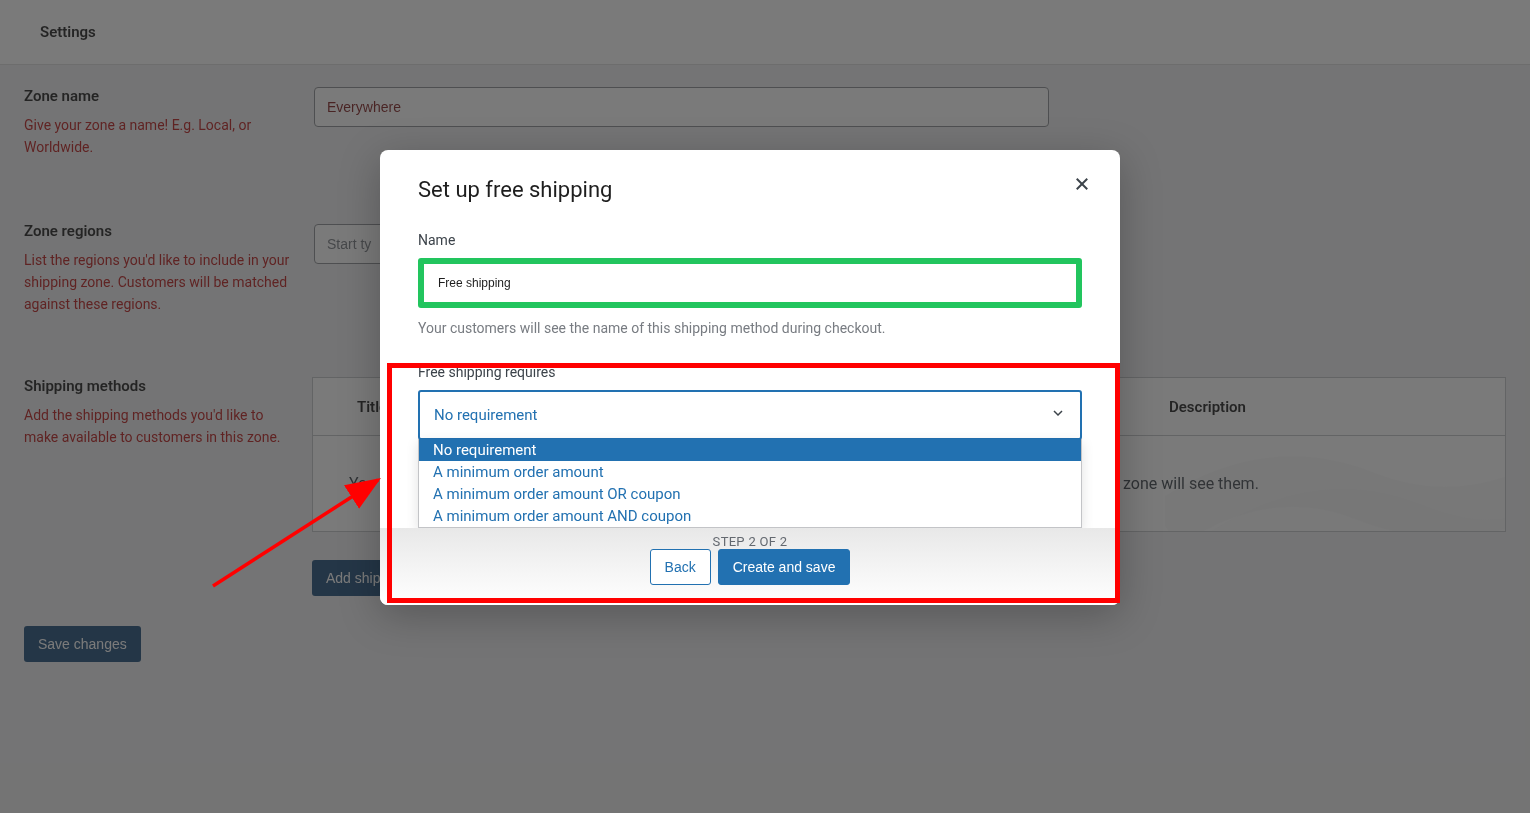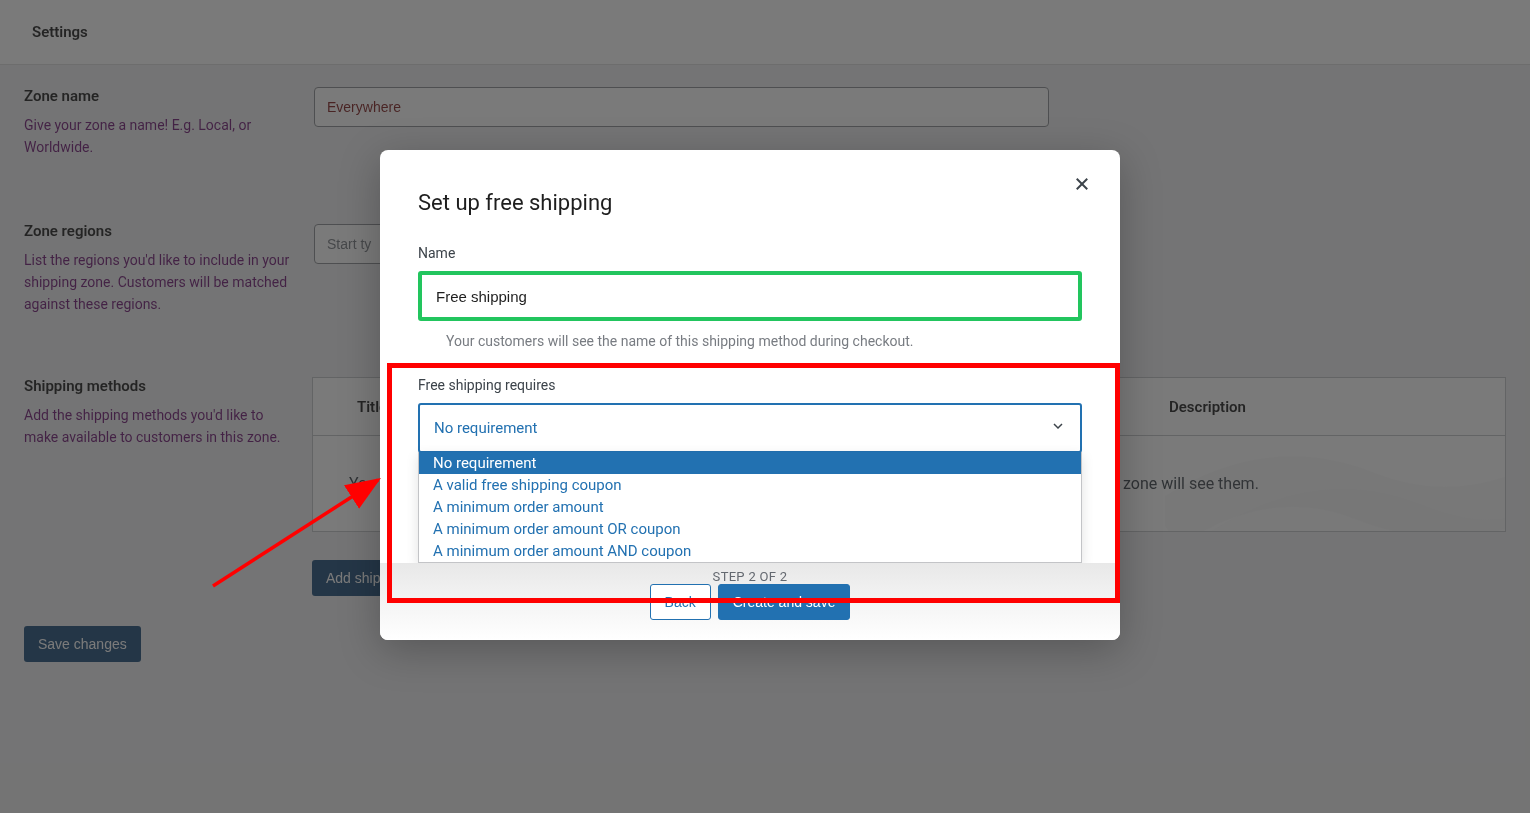--- a/index.html
+++ b/index.html
@@ -11,21 +11,21 @@
       font-family: -apple-system, BlinkMacSystemFont, "Segoe UI", Roboto, sans-serif;
       background: #f0f0f1;
       position: relative;
       width: 1530px;
       height: 813px;
       overflow: hidden;
     }
     .topbar {
       background: #fff;
       border-bottom: 1px solid #dcdcde;
-      padding: 0 32px;
+      padding: 0 40px;
       height: 65px;
       display: flex;
       align-items: center;
     }
     .topbar-title {
       font-size: 15px;
       font-weight: 600;
       color: #1e1e1e;
     }
     .content {
@@ -46,21 +46,21 @@
       padding-right: 20px;
     }
     .form-label-col h3 {
       font-size: 15px;
       font-weight: 600;
       color: #1e1e1e;
       margin-bottom: 10px;
     }
     .form-label-col p {
       font-size: 14px;
-      color: #701a75;
+      color: #b91c1c;
       line-height: 1.55;
     }
     .form-input-col {
       flex: 1;
     }
     .text-input {
       width: 735px;
       height: 40px;
       border: 1px solid #8c8f94;
       border-radius: 4px;
@@ -165,21 +165,21 @@
       position: absolute;
       left: 380px;
       top: 150px;
       width: 740px;
       background: #fff;
       border-radius: 8px;
       z-index: 20;
       box-shadow: 0 10px 40px rgba(0,0,0,0.25);
     }
     .modal-body {
-      padding: 40px 38px 0 38px;
+      padding: 27px 38px 0 38px;
     }
     .modal-title {
       font-size: 22px;
       font-weight: 400;
       color: #1e1e1e;
       margin-bottom: 30px;
     }
     .close-x {
       position: absolute;
       top: 22px;
@@ -197,32 +197,31 @@
       height: 18px;
     }
     .modal-field-label {
       font-size: 14px;
       color: #3c434a;
       margin-bottom: 10px;
     }
     .modal-text-input {
       width: 100%;
       height: 50px;
-      border: 4px solid #22c55e;
+      border: 6px solid #22c55e;
       border-radius: 3px;
       padding: 0 14px;
-      font-size: 15px;
+      font-size: 12px;
       color: #1e1e1e;
     }
     .modal-hint {
       font-size: 14px;
       color: #787c82;
       margin-top: 12px;
       margin-bottom: 28px;
-      margin-left: 28px;
     }
     .requires-label {
       font-size: 14px;
       color: #3c434a;
       margin-bottom: 10px;
     }
     .combo {
       width: 100%;
       height: 50px;
       border: 2px solid #2271b1;
@@ -393,21 +392,20 @@
     <div class="combo">
       <span class="combo-value">No requirement</span>
       <span class="combo-chevron">
         <svg width="16" height="16" viewBox="0 0 24 24" fill="none" stroke="currentColor" stroke-width="2.2">
           <polyline points="6 9 12 15 18 9"></polyline>
         </svg>
       </span>
     </div>
     <div class="dropdown-list">
       <div class="dropdown-option selected">No requirement</div>
-      <div class="dropdown-option">A valid free shipping coupon</div>
       <div class="dropdown-option">A minimum order amount</div>
       <div class="dropdown-option">A minimum order amount OR coupon</div>
       <div class="dropdown-option">A minimum order amount AND coupon</div>
     </div>
   </div>
   <div class="modal-footer">
     <span class="step-text">STEP 2 OF 2</span>
     <div class="footer-actions">
       <button class="btn btn-back">Back</button>
       <button class="btn btn-create">Create and save</button>

